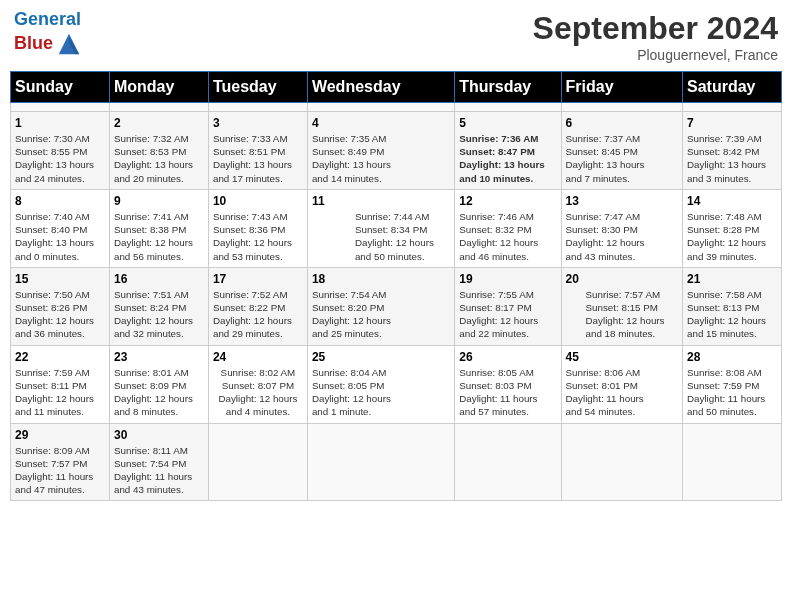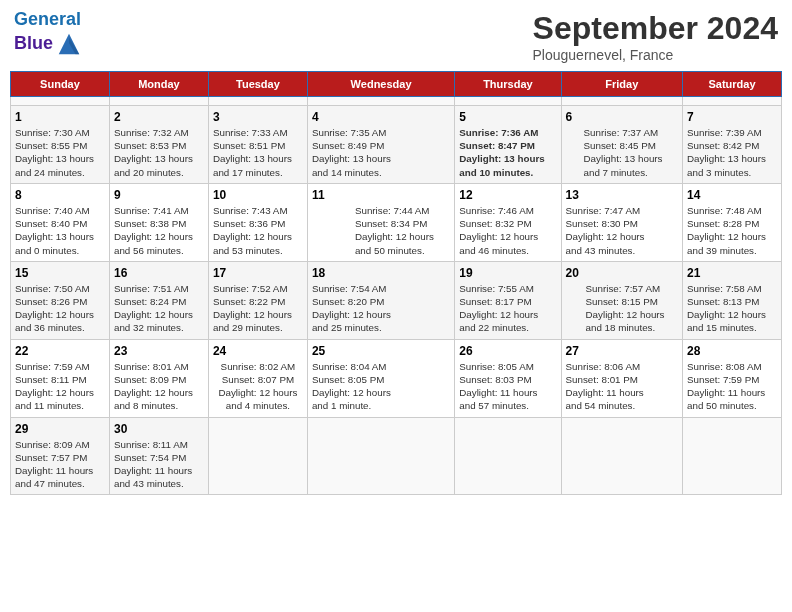--- a/index.html
+++ b/index.html
@@ -31,41 +31,42 @@
     }
     .logo-text span {
       color: #1a6faf;
     }
     .logo-icon {
       width: 28px;
       height: 28px;
       margin-left: 2px;
     }
     .title-block {
+      text-align: right;
     }
     .month-title {
       font-size: 32px;
       font-weight: bold;
       color: #333;
     }
     .location-title {
       font-size: 14px;
       color: #555;
     }
     table {
       width: 100%;
       border-collapse: collapse;
       font-size: 10.5px;
     }
     th {
-      background-color: #b91c1c;
+      background-color: #000000;
       color: #fff;
       padding: 6px 4px;
-      text-align: center;
-      font-size: 11px;
+      text-align: left;
+      font-size: 16px;
       font-weight: bold;
       border: 1px solid #2a6db5;
     }
     td {
       border: 1px solid #ccc;
       padding: 4px 4px;
       vertical-align: top;
       background: #fff;
       min-height: 70px;
     }
@@ -90,21 +91,21 @@
 </head>
 <body>
 
 <div class="header">
   <div class="logo">
     <div>
       <div class="logo-text">
         <span>General</span>
       </div>
       <div style="display:flex;align-items:center;">
-        <span class="logo-text" style="color:#4c1d95;">Blue</span>
+        <span class="logo-text" style="color:#b91c1c;">Blue</span>
         <svg class="logo-icon" viewBox="0 0 30 30">
           <polygon points="4,26 15,4 26,26" fill="#2a6db5"></polygon>
           <polygon points="15,14 22,26 26,26 15,8" fill="#1a4f8a" opacity="0.5"></polygon>
         </svg>
       </div>
     </div>
   </div>
   <div class="title-block">
     <div class="month-title">September 2024</div>
     <div class="location-title">Plouguernevel, France</div>
@@ -164,21 +165,21 @@
         </td>
         <td>
           <span class="day-num">5</span>
           <div class="day-info" style="white-space: pre-line; font-weight: bold;">Sunrise: 7:36 AM
 Sunset: 8:47 PM
 Daylight: 13 hours
 and 10 minutes.</div>
         </td>
         <td>
           <span class="day-num">6</span>
-          <div class="day-info" style="white-space: pre-line; margin-left: 18px;">Sunrise: 7:37 AM
+          <div class="day-info" style="white-space: pre-line;">Sunrise: 7:37 AM
 Sunset: 8:45 PM
 Daylight: 13 hours
 and 7 minutes.</div>
         </td>
         <td>
           <span class="day-num">7</span>
           <div class="day-info" style="white-space: pre-line;">Sunrise: 7:39 AM
 Sunset: 8:42 PM
 Daylight: 13 hours
 and 3 minutes.</div>
@@ -316,21 +317,21 @@
 and 1 minute.</div>
         </td>
         <td>
           <span class="day-num">26</span>
           <div class="day-info" style="white-space: pre-line;">Sunrise: 8:05 AM
 Sunset: 8:03 PM
 Daylight: 11 hours
 and 57 minutes.</div>
         </td>
         <td>
-          <span class="day-num">27</span>
+          <span class="day-num">45</span>
           <div class="day-info" style="white-space: pre-line;">Sunrise: 8:06 AM
 Sunset: 8:01 PM
 Daylight: 11 hours
 and 54 minutes.</div>
         </td>
         <td>
           <span class="day-num">28</span>
           <div class="day-info" style="white-space: pre-line;">Sunrise: 8:08 AM
 Sunset: 7:59 PM
 Daylight: 11 hours

